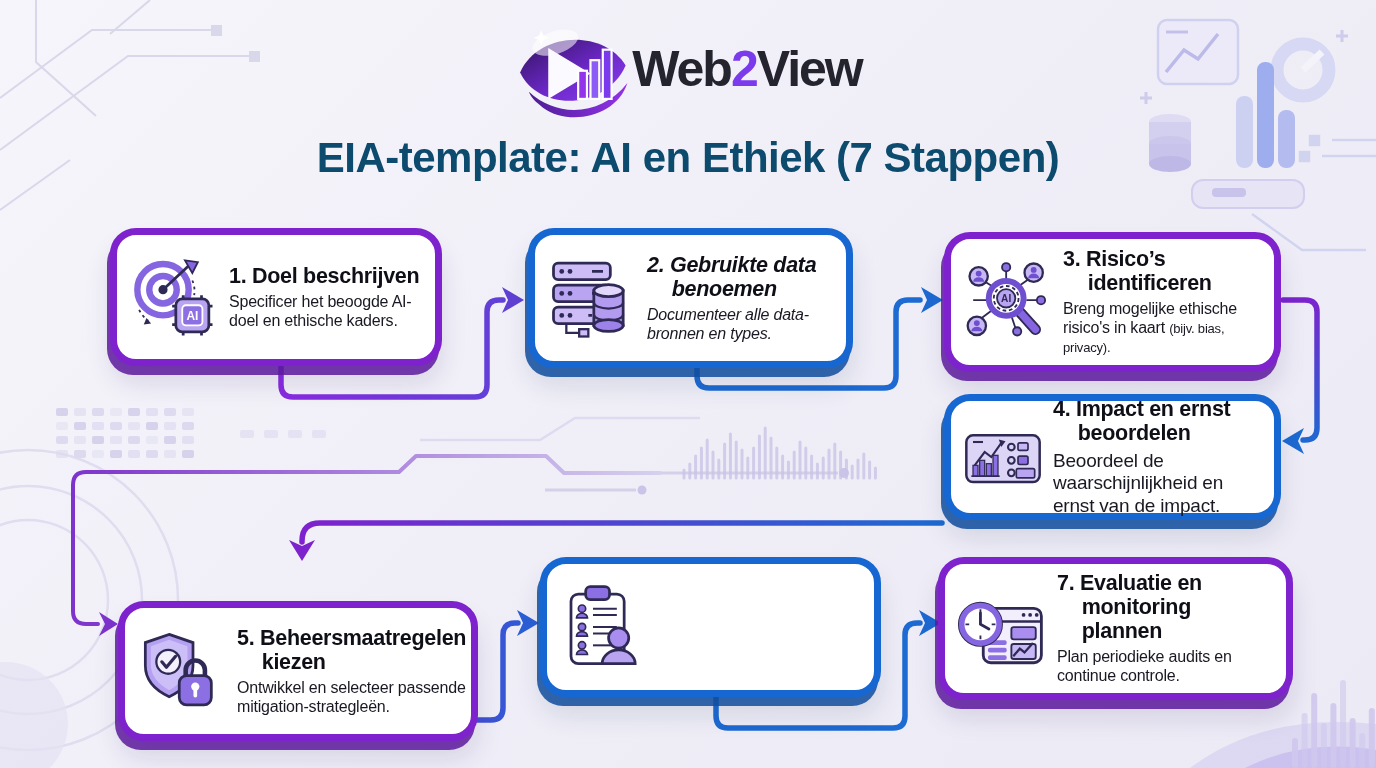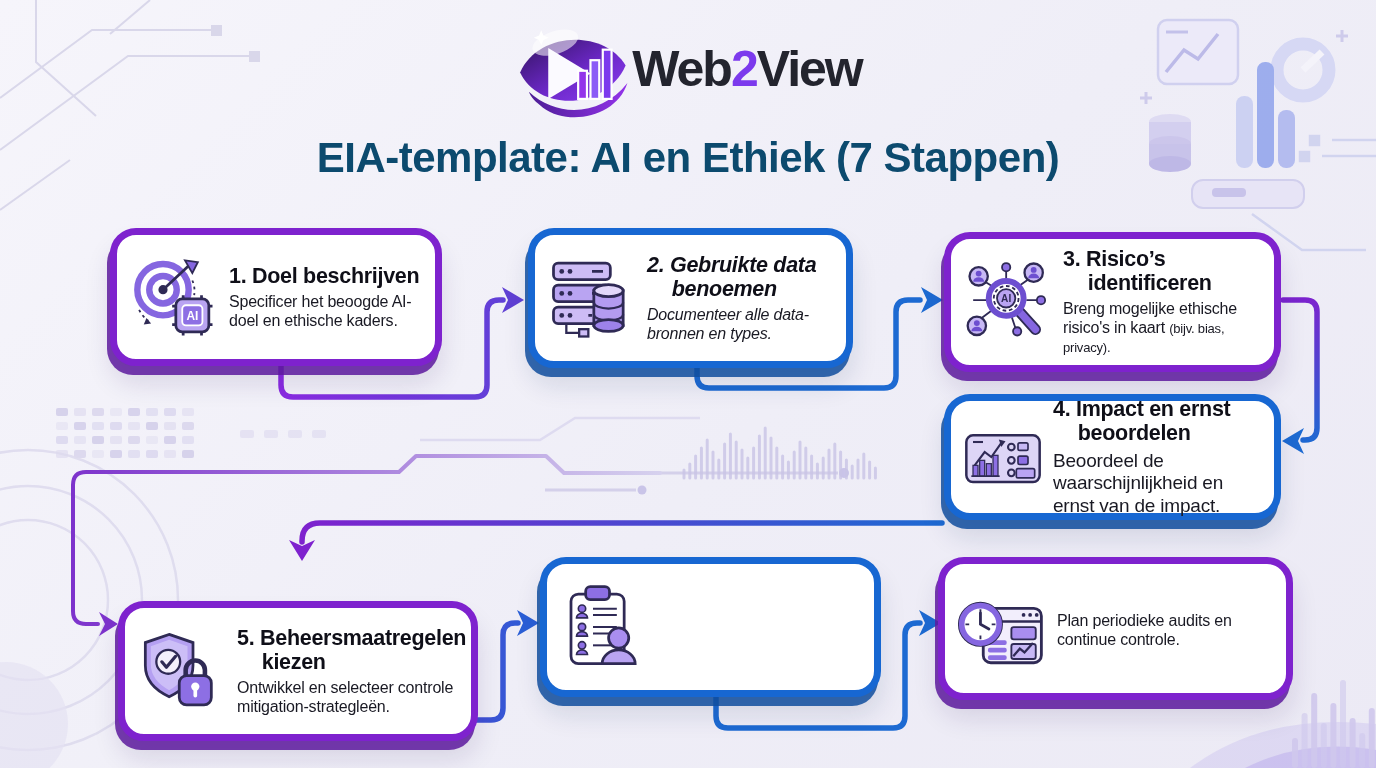--- a/index.html
+++ b/index.html
@@ -391,21 +391,21 @@
       <circle cx="33" cy="38" r="13" fill="#f4f0fc" stroke="#2f2a55" stroke-width="2.5"></circle>
       <path d="M26,38 l5,6 L41,32" stroke="#2f2a55" stroke-width="3.5" fill="none" stroke-linecap="round" stroke-linejoin="round"></path>
       <path d="M52,54 v-7 a10.5,10.5 0 0 1 21,0 v7" stroke="#2f2a55" stroke-width="5" fill="none"></path>
       <rect x="45" y="53" width="35" height="32" rx="8" fill="#8d6fe4" stroke="#2f2a55" stroke-width="3"></rect>
       <circle cx="62.5" cy="65" r="4.5" fill="#ffffff"></circle>
       <rect x="60.5" y="67" width="4" height="10" rx="2" fill="#ffffff"></rect>
     </svg>
   </div>
   <div class="card-text">
     <div class="card-title"><span>5.</span> <span>Beheersmaatregelen kiezen</span></div>
-    <div class="card-desc" style="max-width:236px">Ontwikkel en selecteer controle mitigation-strategleën.</div>
+    <div class="card-desc" style="max-width:236px">Ontwikkel en selecteer passende mitigation-strategleën.</div>
   </div>
 </div>
 
 <div class="card blue" id="card6">
   <div class="icon-box">
     <svg width="88" height="96" viewBox="0 0 96 96">
       <rect x="12" y="12" width="58" height="76" rx="8" fill="#ffffff" stroke="#2f2a55" stroke-width="3"></rect>
       <rect x="28" y="4" width="26" height="14" rx="5" fill="#8d6fe4" stroke="#2f2a55" stroke-width="3"></rect>
       <g>
         <circle cx="24" cy="28" r="4" fill="#8d6fe4" stroke="#2f2a55" stroke-width="1.8"></circle>
@@ -442,15 +442,16 @@
         </g>
       <circle cx="25" cy="43" r="23" fill="#ffffff" stroke="#2f2a55" stroke-width="2"></circle>
       <circle cx="25" cy="43" r="20" fill="#ffffff" stroke="#8566e0" stroke-width="6"></circle>
       <g stroke="#2f2a55" stroke-width="2">
           <path d="M25,27 V31 M25,55 V59 M9,43 H13 M37,43 H41"></path>
         </g>
       <path d="M25,43 V31 M25,43 L34,48" stroke="#2f2a55" stroke-width="3" stroke-linecap="round" fill="none"></path>
     </svg>
   </div>
   <div class="card-text">
+    <div class="card-title"><span>7.</span> <span>Evaluatie en monitoring plannen</span></div>
     <div class="card-desc" style="max-width:210px">Plan periodieke audits en continue controle.</div>
   </div>
 </div>
 
 </body></html>

